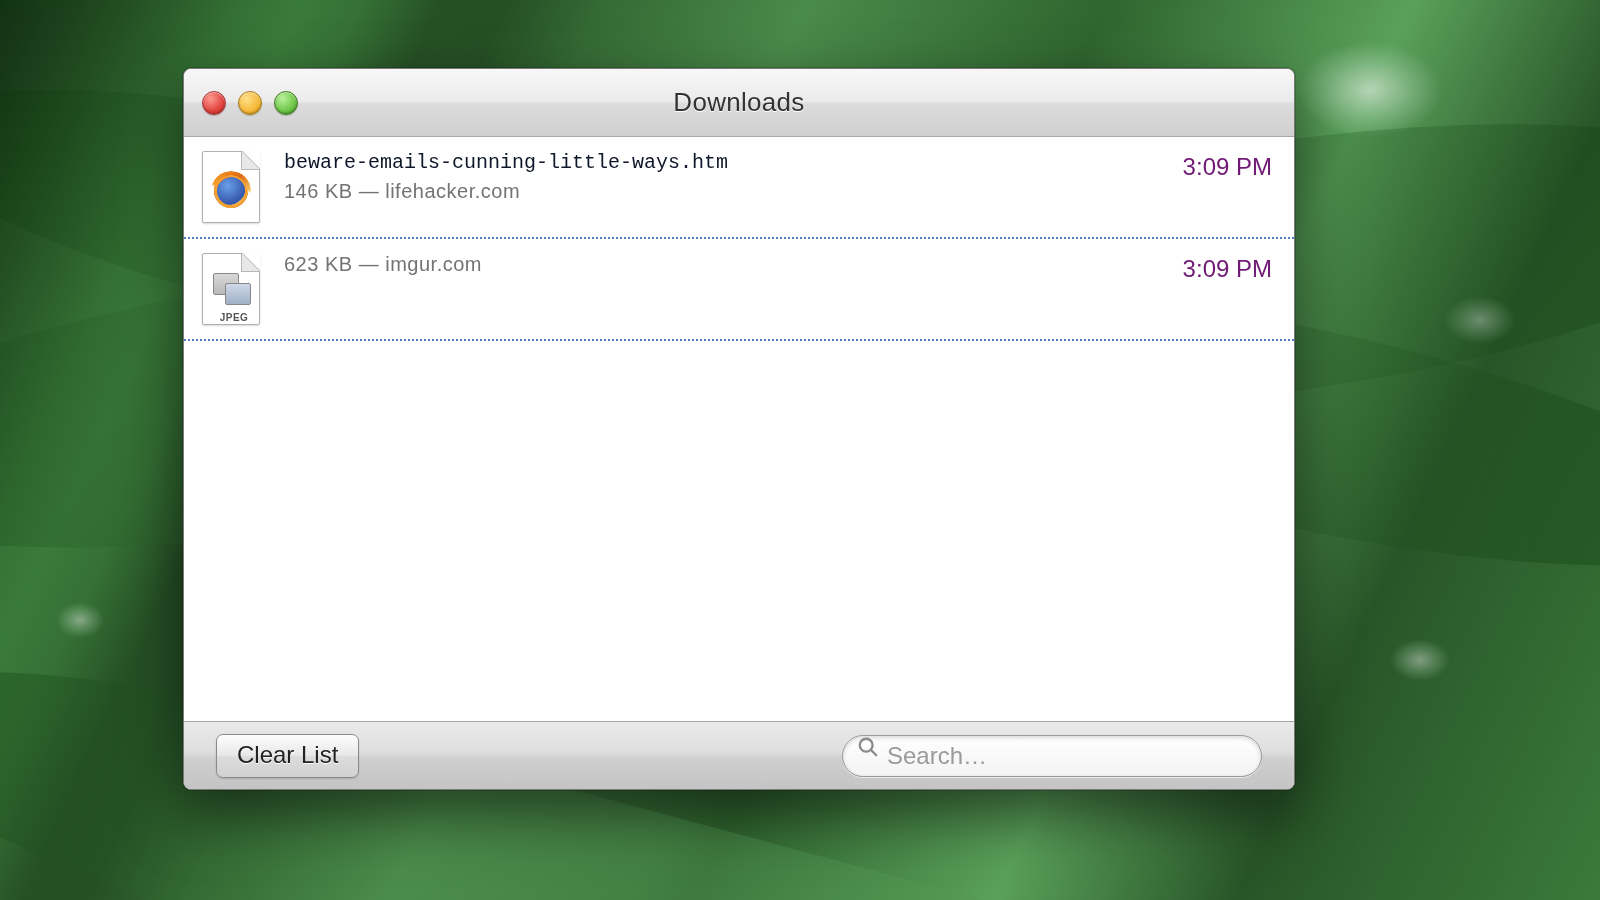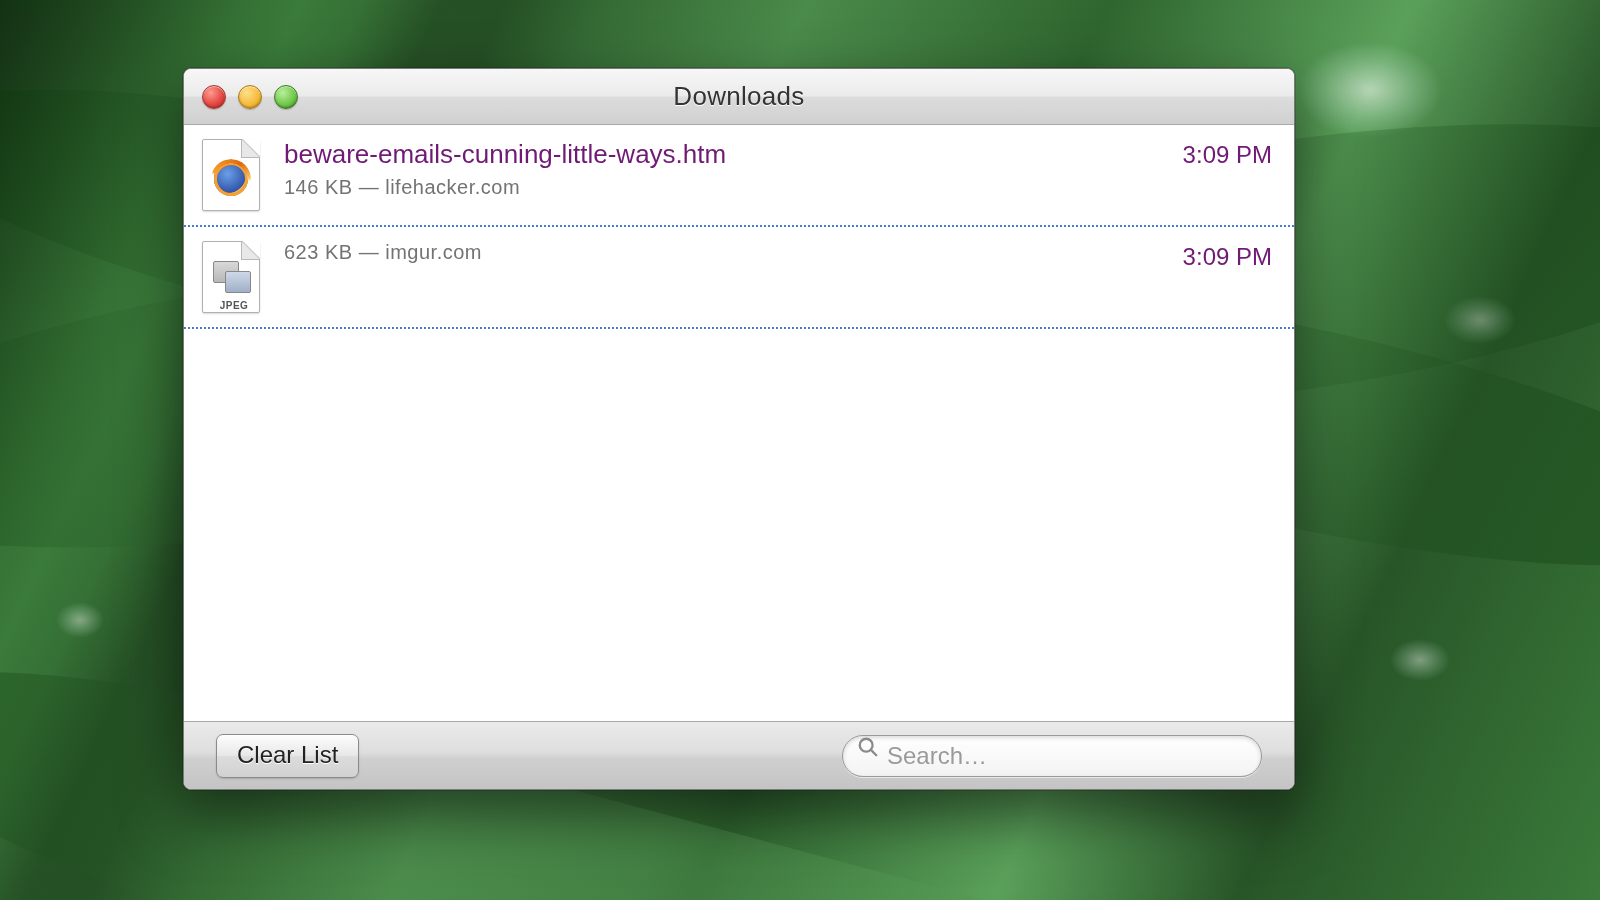--- a/index.html
+++ b/index.html
@@ -35,21 +35,21 @@
     left: 183px; top: 68px;
     width: 1112px; height: 722px;
     background: #fff;
     border: 1px solid #7a7a7a;
     border-radius: 8px;
     box-shadow: 0 25px 60px rgba(0,0,0,0.55), 0 0 0 1px rgba(0,0,0,0.15);
     display: flex; flex-direction: column;
     overflow: hidden;
   }
   .titlebar {
-    height: 56px;
+    height: 68px;
     background: linear-gradient(to bottom, #f7f7f7 0%, #ebebeb 48%, #dcdcdc 52%, #d0d0d0 100%);
     border-bottom: 1px solid #a8a8a8;
     display: flex; align-items: center;
     position: relative;
     flex: 0 0 auto;
   }
   .traffic-lights {
     display: flex; gap: 12px;
     padding-left: 18px;
   }
@@ -134,21 +134,21 @@
     position:absolute; left:14px; top:10px; width:26px; height:22px;
     background: linear-gradient(#cfd8e8,#a0b0c8);
     border:1px solid #888; border-radius:2px;
   }
   .jpeg-label{
     position:absolute; bottom:2px; left:6px; right:0; text-align:center;
     font-size:10px; font-weight:bold; color:#555; letter-spacing:0.5px;
   }
 
   .row-main { flex: 1 1 auto; min-width:0; }
-  .filename { font-size:26px; color:#701a75; margin-bottom:6px; white-space:nowrap; overflow:hidden; text-overflow:ellipsis;}
+  .filename { font-size:20px; color:#0f172a; margin-bottom:6px; white-space:nowrap; overflow:hidden; text-overflow:ellipsis;font-family:Liberation Mono, monospace;}
   .meta { font-size:20px; color:#737373; letter-spacing:0.5px;}
   .row-time { font-size:24px; color:#701a75; flex:0 0 auto; padding-top:2px; white-space:nowrap;text-align:center;}
 
   .footer {
     flex:0 0 auto;
     height: 68px;
     background: linear-gradient(to bottom, #eaeaea 0%, #dedede 45%, #cfcfcf 55%, #c4c4c4 100%);
     border-top:1px solid #a8a8a8;
     display:flex; align-items:center; justify-content:space-between;
     padding: 0 32px;

